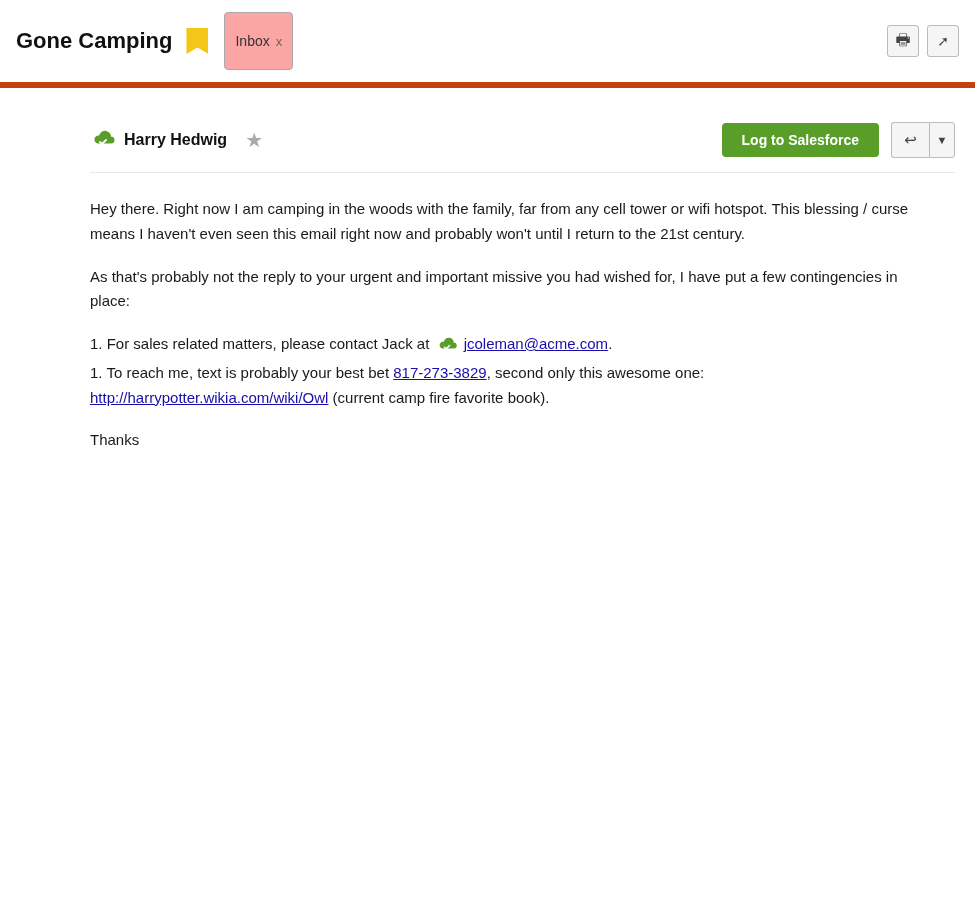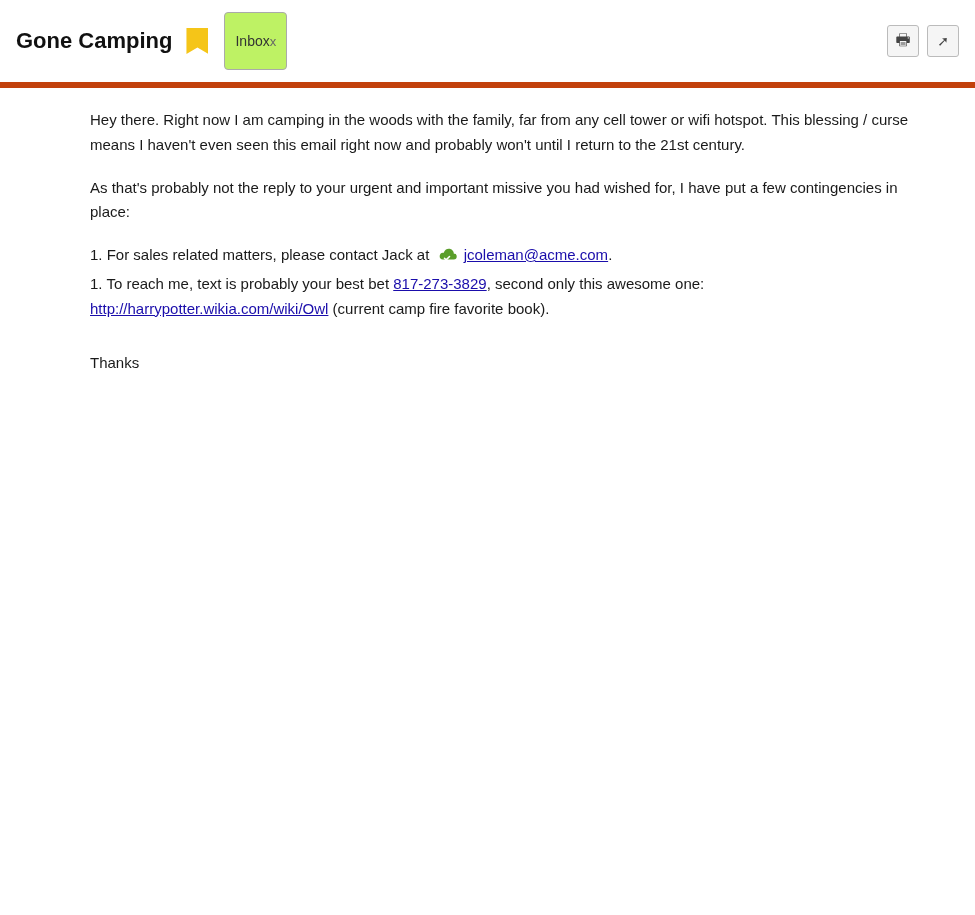--- a/index.html
+++ b/index.html
@@ -27,25 +27,25 @@
     .bookmark-icon {
       width: 22px;
       height: 26px;
       background: #f5c518;
       clip-path: polygon(0 0, 100% 0, 100% 100%, 50% 75%, 0 100%);
       margin-left: 4px;
     }
     .inbox-tab {
       display: flex;
       align-items: center;
-      gap: 0;
+      gap: 6px;
       border: 1px solid #aaa;
       border-radius: 4px;
       padding: 20px 10px;
-      background: #bef264;
+      background: #fca5a5;
       font-size: 14px;
       color: #333;
       cursor: pointer;
       margin-left: 6px;
     }
     .inbox-tab-close {
       color: #666;
       font-size: 13px;
       cursor: pointer;
       line-height: 1;
@@ -163,21 +163,21 @@
     }
     .email-body a {
       color: #1a0dab;
       text-decoration: underline;
     }
     .numbered-item {
       margin-bottom: 4px;
       line-height: 1.65;
     }
     .numbered-list {
-      margin-bottom: 30px;
+      margin-bottom: 18px;
     }
     .inline-cloud {
       display: inline-flex;
       align-items: center;
       vertical-align: middle;
       margin: 0 2px;
     }
     .inline-cloud svg {
       width: 22px;
       height: 17px;
@@ -198,20 +198,41 @@
       <span>🖶</span>
     </div>
     <div class="icon-btn">
       <span style="font-size:14px;">➚</span>
     </div>
   </div>
 </div>
 
 <div class="email-container">
 
+  <div class="sender-row">
+    <div class="sender-info">
+      <span class="cloud-icon">
+        <svg viewBox="0 0 26 20">
+          <path d="M21 8.5c0-.17-.01-.34-.03-.51A6 6 0 0 0 9.2 5.6a4 4 0 1 0-1.2 7.9H21a3.5 3.5 0 0 0 0-7z" fill="#5a9e2a"></path>
+          <path d="M10 12l2 2 4-4" stroke="#fff" stroke-width="1.8" fill="none" stroke-linecap="round" stroke-linejoin="round"></path>
+        </svg>
+      </span>
+      <span class="sender-name">Harry Hedwig</span>
+      <span class="star-icon">★</span>
+    </div>
+    <button class="log-salesforce-btn">Log to Salesforce</button>
+    <div class="reply-group">
+      <div class="reply-btn">
+        <span>↩</span>
+      </div>
+      <div class="dropdown-btn">
+        <span>▼</span>
+      </div>
+    </div>
+  </div>
 
   <div class="email-body">
 
     <p>Hey there. Right now I am camping in the woods with the family, far from any cell tower or wifi hotspot. This blessing / curse means I haven't even seen this email right now and probably won't until I return to the 21st century.</p>
 
     <p>As that's probably not the reply to your urgent and important missive you had wished for, I have put a few contingencies in place:</p>
 
     <div class="numbered-list">
       <div class="numbered-item">
         <span>1. For sales related matters, please contact Jack at</span>

